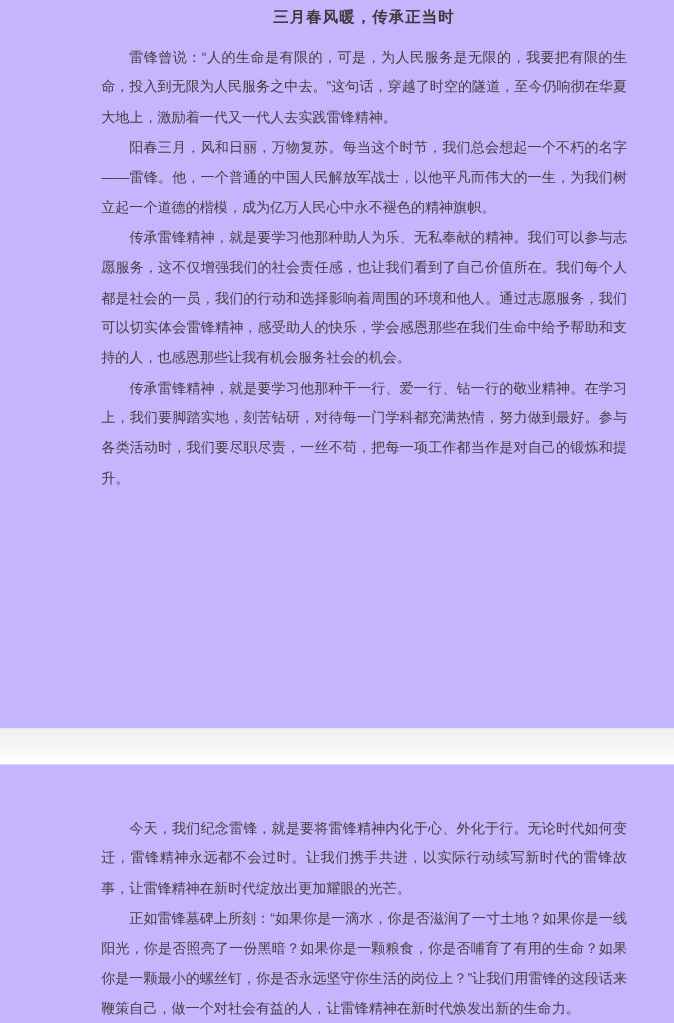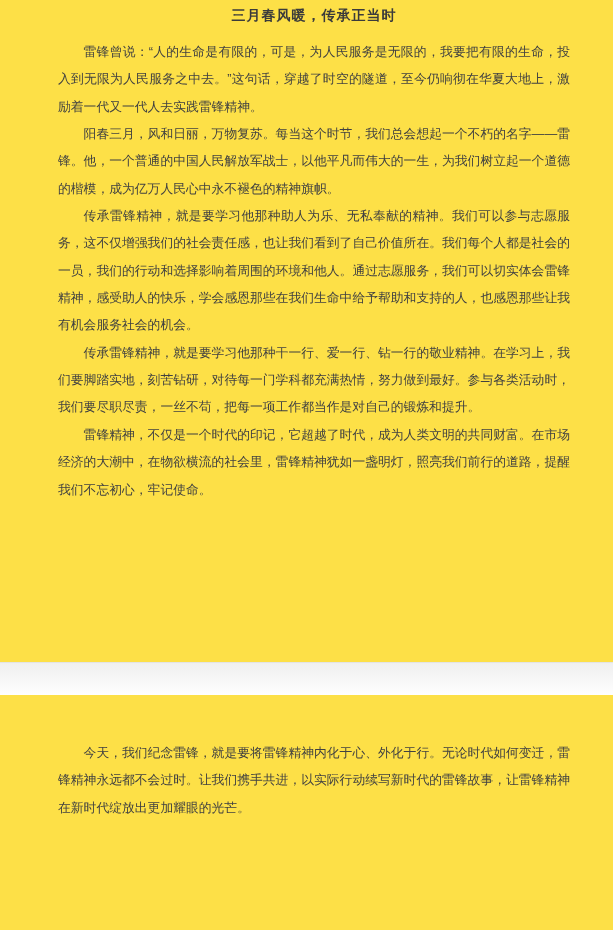--- a/index.html
+++ b/index.html
@@ -10,23 +10,23 @@
   .doc {
     position: relative;
     width: 613px;
     height: 930px;
     overflow: hidden;
     background: #ffffff;
     font-family: "Liberation Sans", "DejaVu Sans", sans-serif;
   }
   .page {
     box-sizing: border-box;
-    padding-left: 58px;
+    padding-left: 92px;
     padding-right: 43px;
-    background: #fde047;
+    background: #c4b5fd;
   }
   .page-1 {
     height: 662px;
   }
   .doc-title {
     margin: 0 0 13px 0;
     padding-top: 5px;
     font-size: 14px;
     line-height: 20px;
     font-weight: 700;
@@ -58,22 +58,22 @@
 
 <div class="doc">
 
   <section class="page page-1">
     <h1 class="doc-title">三月春风暖，传承正当时</h1>
 
     <p class="para">雷锋曾说：“人的生命是有限的，可是，为人民服务是无限的，我要把有限的生命，投入到无限为人民服务之中去。”这句话，穿越了时空的隧道，至今仍响彻在华夏大地上，激励着一代又一代人去实践雷锋精神。</p>
     <p class="para">阳春三月，风和日丽，万物复苏。每当这个时节，我们总会想起一个不朽的名字——雷锋。他，一个普通的中国人民解放军战士，以他平凡而伟大的一生，为我们树立起一个道德的楷模，成为亿万人民心中永不褪色的精神旗帜。</p>
     <p class="para">传承雷锋精神，就是要学习他那种助人为乐、无私奉献的精神。我们可以参与志愿服务，这不仅增强我们的社会责任感，也让我们看到了自己价值所在。我们每个人都是社会的一员，我们的行动和选择影响着周围的环境和他人。通过志愿服务，我们可以切实体会雷锋精神，感受助人的快乐，学会感恩那些在我们生命中给予帮助和支持的人，也感恩那些让我有机会服务社会的机会。</p>
     <p class="para">传承雷锋精神，就是要学习他那种干一行、爱一行、钻一行的敬业精神。在学习上，我们要脚踏实地，刻苦钻研，对待每一门学科都充满热情，努力做到最好。参与各类活动时，我们要尽职尽责，一丝不苟，把每一项工作都当作是对自己的锻炼和提升。</p>
-    <p class="para">雷锋精神，不仅是一个时代的印记，它超越了时代，成为人类文明的共同财富。在市场经济的大潮中，在物欲横流的社会里，雷锋精神犹如一盏明灯，照亮我们前行的道路，提醒我们不忘初心，牢记使命。</p>
   </section>
 
   <div class="page-separator"></div>
 
   <section class="page page-2">
     <p class="para">今天，我们纪念雷锋，就是要将雷锋精神内化于心、外化于行。无论时代如何变迁，雷锋精神永远都不会过时。让我们携手共进，以实际行动续写新时代的雷锋故事，让雷锋精神在新时代绽放出更加耀眼的光芒。</p>
+    <p class="para">正如雷锋墓碑上所刻：“如果你是一滴水，你是否滋润了一寸土地？如果你是一线阳光，你是否照亮了一份黑暗？如果你是一颗粮食，你是否哺育了有用的生命？如果你是一颗最小的螺丝钉，你是否永远坚守你生活的岗位上？”让我们用雷锋的这段话来鞭策自己，做一个对社会有益的人，让雷锋精神在新时代焕发出新的生命力。</p>
   </section>
 
 </div>
 
 </body></html>

